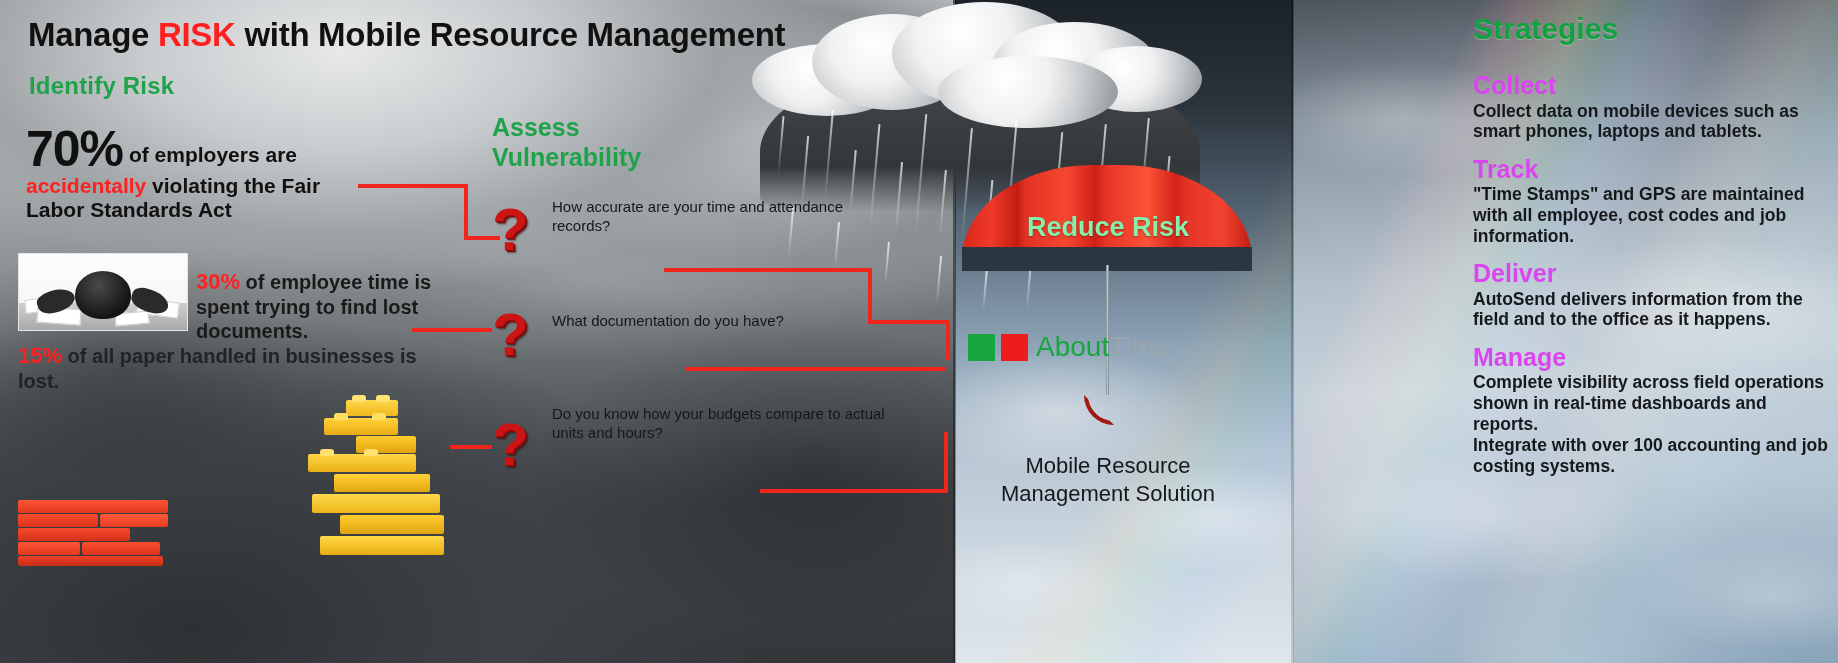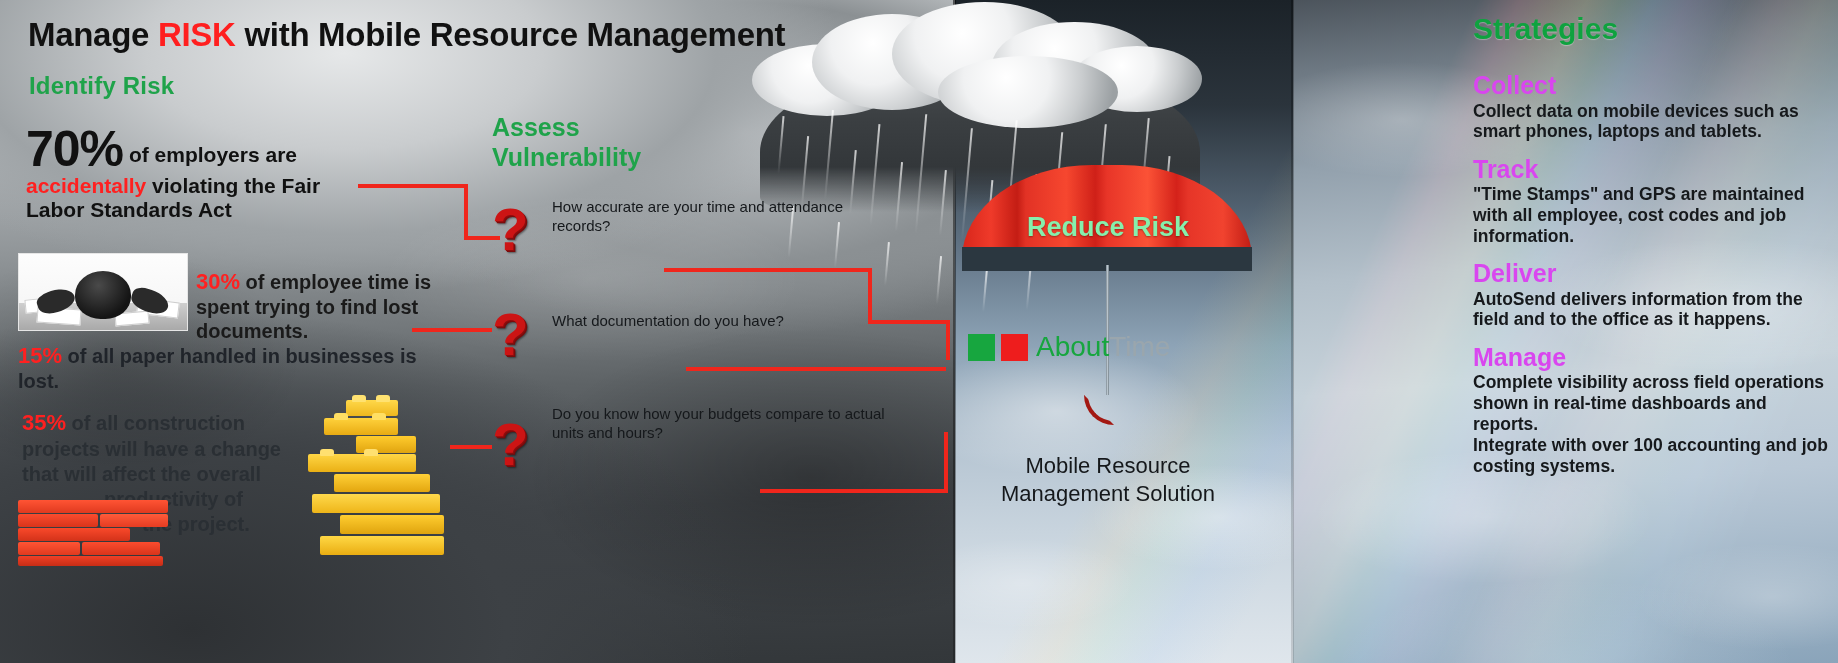--- a/index.html
+++ b/index.html
@@ -354,27 +354,20 @@
   </div>
 
   <div class="stat30">
     <span class="pct">30%</span><span> of employee time is spent trying to find lost documents.</span>
   </div>
 
   <div class="stat15">
     <span class="pct">15%</span><span> of all paper handled in businesses is lost.</span>
   </div>
 
-  <div class="stat35">
-    <span class="pct">35%</span><span> of all construction</span><br>
-    <span>projects will have a change</span><br>
-    <span>that will  affect the overall</span>
-    <span class="l5">productivity of</span>
-    <span class="l6">the project.</span>
-  </div>
 
   <div class="lego" style="left:18px; top:500px; width:160px; height:62px;">
     <div class="brick" style="left:0;  top:0;  width:150px; height:13px; background:linear-gradient(180deg,#ff5434,#e03a1f);"></div>
     <div class="brick" style="left:0;  top:14px;width:80px;  height:13px; background:linear-gradient(180deg,#fb4c2e,#d9341b);"></div>
     <div class="brick" style="left:82px;top:14px;width:68px; height:13px; background:linear-gradient(180deg,#ff5b3a,#e53c22);"></div>
     <div class="brick" style="left:0;  top:28px;width:112px; height:13px; background:linear-gradient(180deg,#f9492b,#d33219);"></div>
     <div class="brick" style="left:0;  top:42px;width:62px;  height:13px; background:linear-gradient(180deg,#ff5434,#e03a1f);"></div>
     <div class="brick" style="left:64px;top:42px;width:78px;  height:13px; background:linear-gradient(180deg,#fb4c2e,#d9341b);"></div>
     <div class="brick" style="left:0;  top:56px;width:145px; height:10px; background:linear-gradient(180deg,#ef4026,#c72d16);"></div>
   </div>

